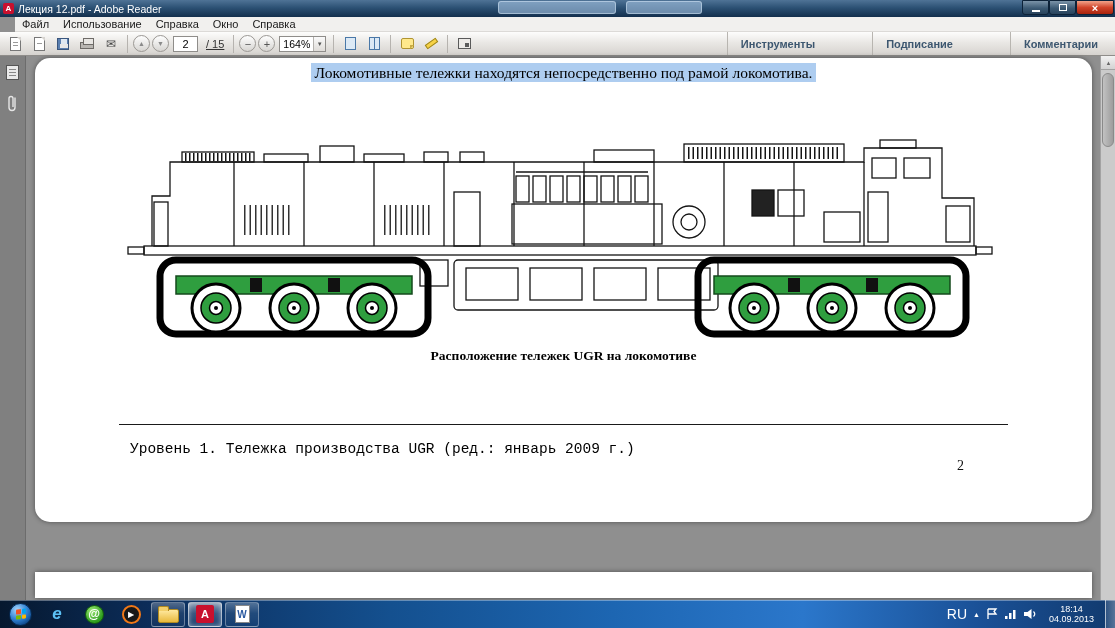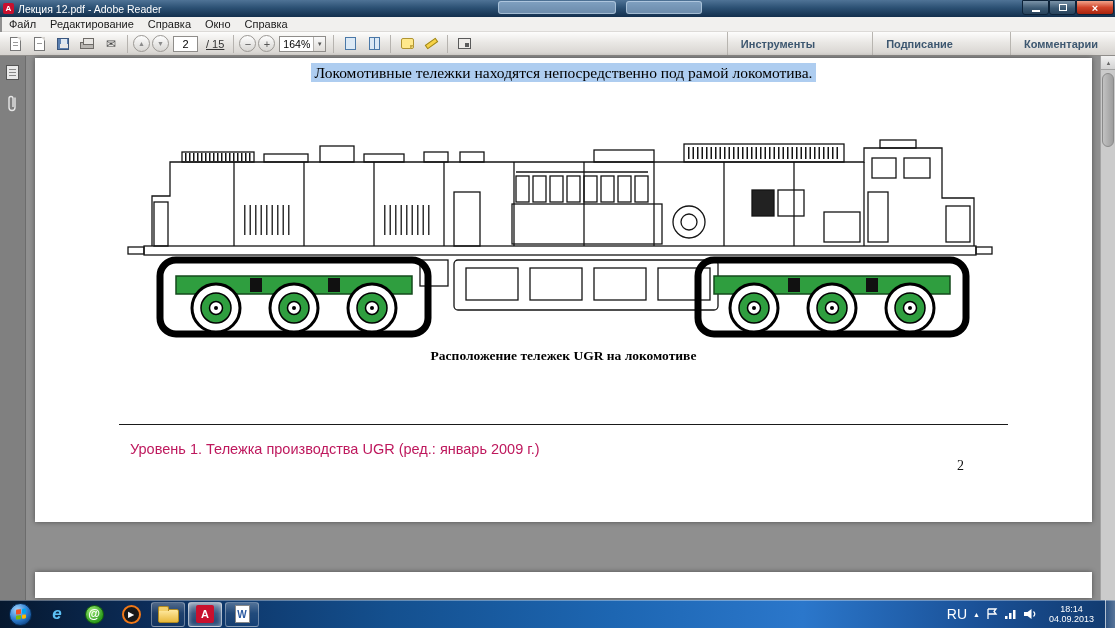--- a/index.html
+++ b/index.html
@@ -18,21 +18,21 @@
   .ghost.g1 { left:498px; width:118px; } .ghost.g2 { left:626px; width:76px; }
   .win-controls { position:absolute; right:1px; top:0; display:flex; height:15px; }
   .win-btn { width:27px; height:15px; border:1px solid #0d2238; border-radius:0 0 3px 3px;
     background:linear-gradient(#7b93a8,#3c5a74 55%,#28435c); display:flex; align-items:center; justify-content:center; }
   .win-btn .bar { width:8px; height:2px; background:#fff; margin-top:6px; }
   .win-btn .box { width:8px; height:7px; border:1.5px solid #fff; }
   .win-btn.close { width:38px; background:linear-gradient(#f2a38a,#d0442a 50%,#a8240e);
     color:#fff; font-size:11px; font-weight:bold; }
 
   
-  .menubar { position:absolute; top:17px; left:2px; right:0; height:15px; background:#f1f0ee;
+  .menubar { position:absolute; top:17px; left:15px; right:0; height:15px; background:#f1f0ee;
     border-bottom:1px solid #dcdad7; display:flex; align-items:center; font-size:11px; color:#1a1a1a; }
   .menu-item { padding:0 7px; height:100%; display:flex; align-items:center; cursor:default; }
 
   
   .toolbar { position:absolute; top:32px; left:0; right:0; height:24px;
     background:linear-gradient(#fdfdfc,#eae8e5 45%,#d6d3cf);
     border-bottom:1px solid #8f8d8a; display:flex; align-items:center; padding:0 4px; gap:2px; }
   .tbtn { height:20px; min-width:22px; display:flex; align-items:center; justify-content:center;
     border-radius:2px; color:#4a4a4a; font-size:12px; }
   .sep { width:1px; height:18px; background:#b6b3af; margin:0 3px; }
@@ -76,32 +76,32 @@
   .pages-ico::before { content:""; position:absolute; left:2px; top:3px; right:2px; height:1px;
     background:#888; box-shadow:0 3px 0 #888, 0 6px 0 #888; }
   .scroll { position:absolute; right:0; top:0; bottom:0; width:15px; background:#cbcbcb; border-left:1px solid #a2a2a2; }
   .scroll-btn { width:15px; height:14px; background:linear-gradient(#f2f2f2,#d2d2d2); border-bottom:1px solid #a2a2a2;
     color:#666; font-size:6px; display:flex; align-items:center; justify-content:center; }
   .scroll-thumb { position:absolute; left:1px; top:17px; width:12px; height:74px; border-radius:6px;
     background:linear-gradient(90deg,#c2c2c2,#9d9d9d); border:1px solid #8a8a8a; }
 
   .docarea { position:absolute; left:27px; right:15px; top:0; bottom:0; }
   .page { position:absolute; left:8px; right:8px; top:2px; height:464px; background:#fff;
-    box-shadow:0 0 5px rgba(0,0,0,.45); overflow:hidden; }
+    box-shadow:0 0 5px rgba(0,0,0,.45); overflow:hidden;border-radius:15px; }
   .page2 { position:absolute; left:8px; right:8px; top:516px; bottom:2px; background:#fff;
     box-shadow:0 0 5px rgba(0,0,0,.45); }
 
   .sel-line { margin-top:6px; text-align:center; font-family:"Liberation Serif",serif;
     font-size:15.5px; color:#000; }
   .sel-line span { background:#aecdf0; padding:1px 4px; }
   .figure { margin-top:50px; display:flex; justify-content:center; }
   .caption { margin-top:8px; text-align:center; font-family:"Liberation Serif",serif;
     font-weight:bold; font-size:13.5px; color:#000; }
   .rule { margin:60px 84px 0 84px; border-top:1.5px solid #1a1a1a; }
-  .level { margin:16px 0 0 95px; font-family:Liberation Sans, sans-serif; font-size:14.5px; color:#be185d; }
+  .level { margin:16px 0 0 95px; font-family:Liberation Mono, monospace; font-size:14.5px; color:#000000; }
   .pagenum { margin-top:1px; text-align:right; padding-right:128px;
     font-family:"Liberation Serif",serif; font-size:14px; color:#111; }
   .disclaimer { margin:3px 70px 0 92px; font-family:"Liberation Serif",serif; font-size:11.5px; color:#111; }
 
   
   .taskbar { position:absolute; left:0; right:0; bottom:0; height:28px;
     background:linear-gradient(90deg,#06182f 0%,#0c2f5e 15%,#14508f 35%,#1d66b2 55%,#2b77cb 72%,#1a5096 88%,#113a6e 100%);
     box-shadow:inset 0 1px 0 rgba(255,255,255,.35); display:flex; align-items:center; padding-left:4px; gap:3px; }
   .orb { width:23px; height:23px; border-radius:50%; margin:0 5px;
     background:radial-gradient(circle at 35% 28%,#a8d8ff,#2f80d2 48%,#0a3d7c 85%);
@@ -150,21 +150,21 @@
         </div>
       <div class="win-btn">
           <span class="box"></span>
         </div>
       <div class="win-btn close">×</div>
     </div>
   </div>
 
   <div class="menubar">
     <span class="menu-item">Файл</span>
-    <span class="menu-item">Редактирование</span>
+    <span class="menu-item">Использование</span>
     <span class="menu-item">Справка</span>
     <span class="menu-item">Окно</span>
     <span class="menu-item">Справка</span>
   </div>
 
   <div class="toolbar">
     <div class="tbtn">
         <span class="i-doc">
           <i class="ln" style="top:4px"></i>
           <i class="ln" style="top:7px"></i>

